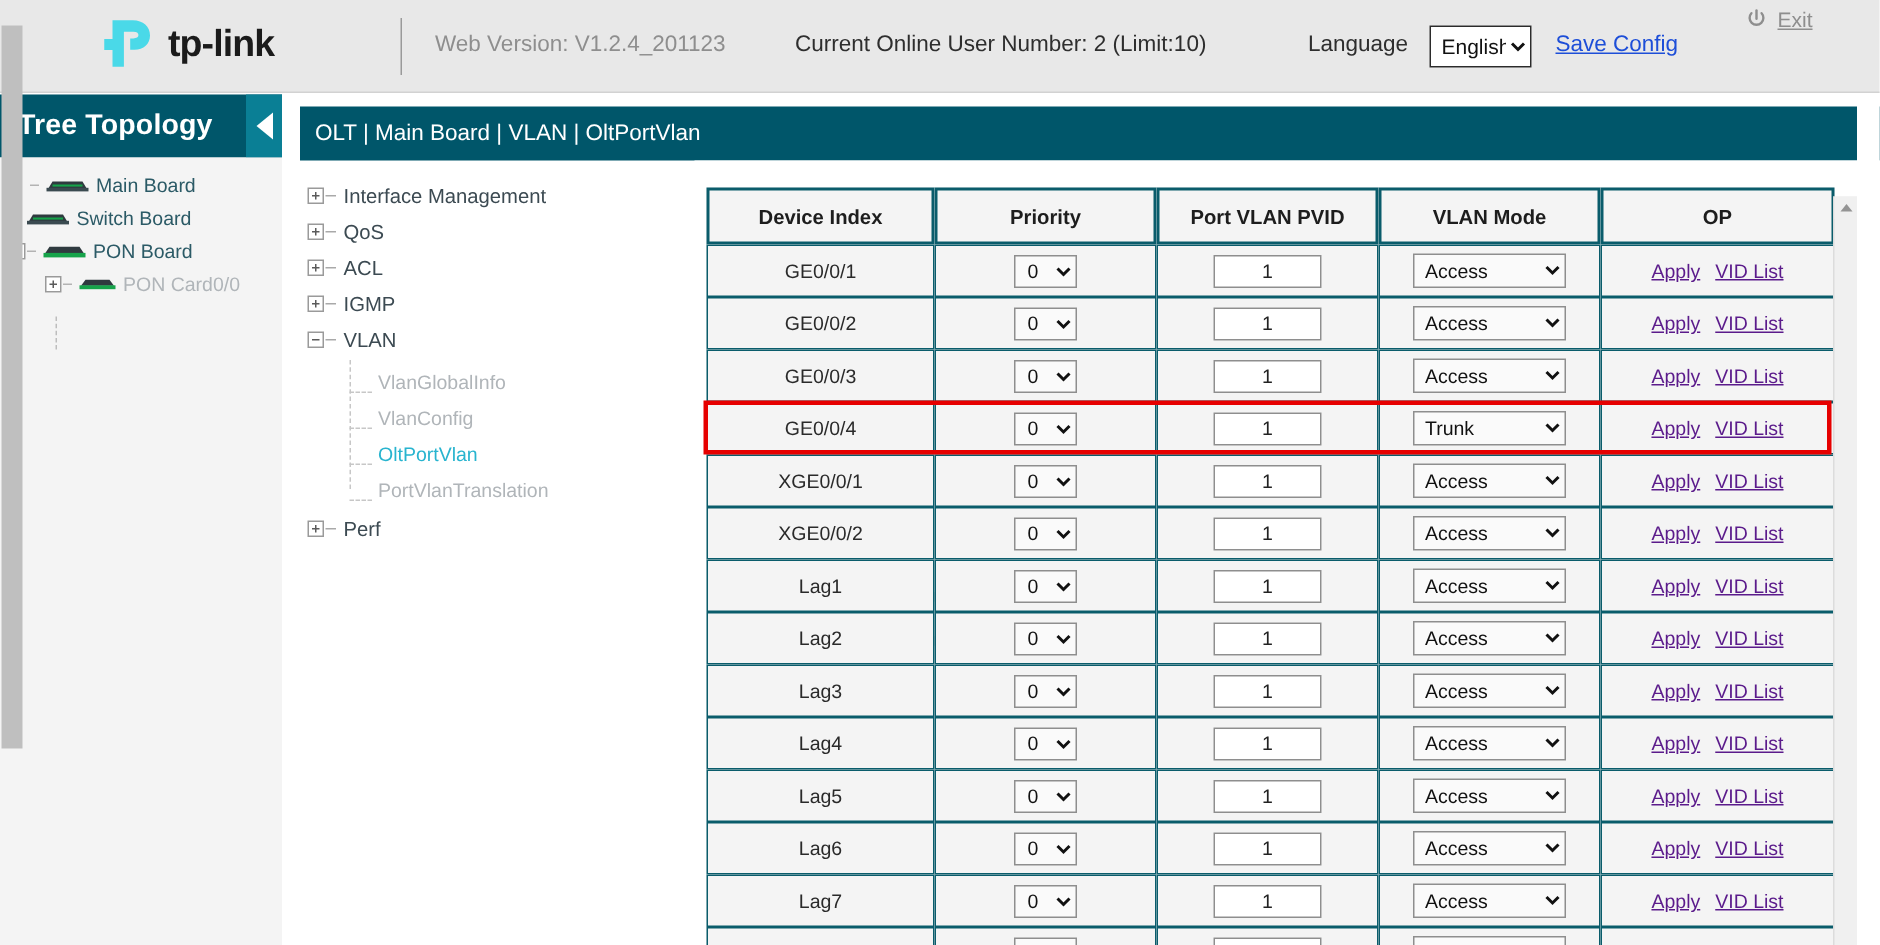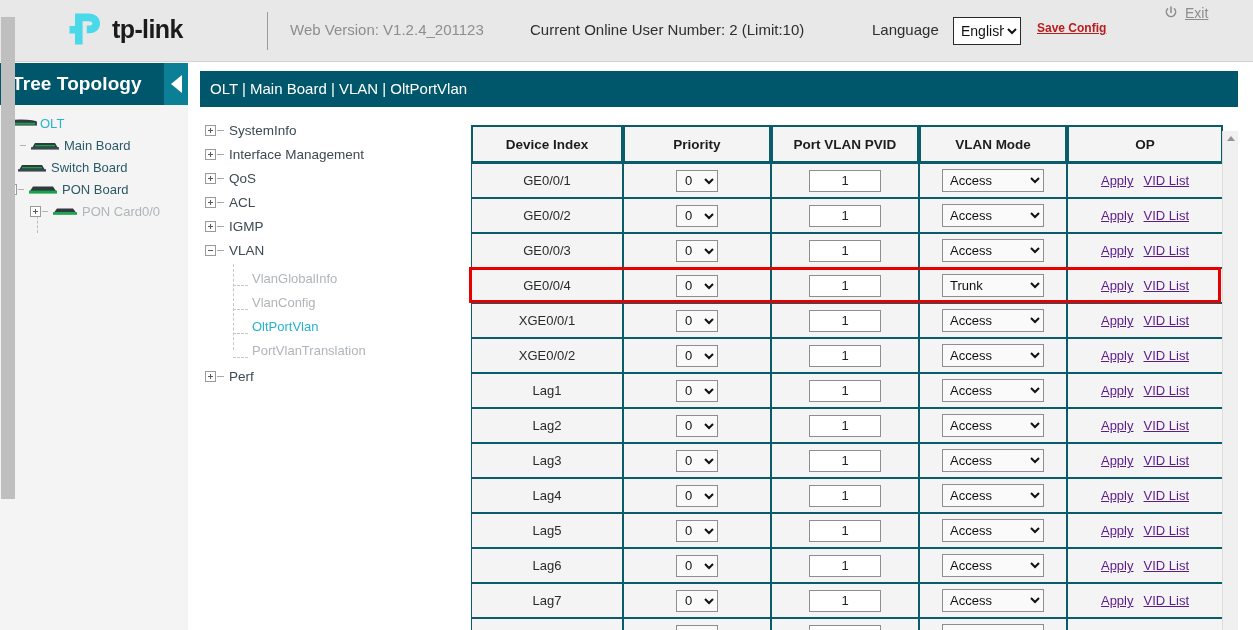--- a/index.html
+++ b/index.html
@@ -50,23 +50,23 @@
     width: 68px; height: 28px;
     font-size: 14px;
     font-family: "Liberation Sans", sans-serif;
     background: #ffffff;
     border: 1px solid #2b2b2b;
     padding-left: 3px;
     color: #111;
   }
   .saveconfig {
     position: absolute; left: 1037px; top: 21px;
-    font-size: 12px; color: #b91c1c;
+    font-size: 15px; color: #1d4ed8;
     text-decoration: underline;
-    cursor: pointer; white-space: nowrap; font-weight: bold;
+    cursor: pointer; white-space: nowrap;
   }
   .exit-wrap {
     position: absolute; left: 1163px; top: 5px;
     display: flex; gap: 6px;
   }
   .power-icon { width: 16px; height: 16px; display:block; }
   .exit-label {
     font-size: 14px; color: #8e8e8e; text-decoration: underline;
     cursor: pointer;
   }
@@ -355,28 +355,20 @@
     <div class="collapse-btn">
       <div class="collapse-tri"></div>
     </div>
   </div>
 
   <div class="tree-body">
 
     <div class="vline" style="left:12px; top:22px; height:82px;"></div>
     <div class="vline" style="left:37px; top:106px; height:22px;"></div>
 
-    <div class="tnode" style="padding-left:4px;">
-      <svg class="dev-icon" viewBox="0 0 34 11">
-        <ellipse cx="17" cy="4" rx="16" ry="2.6" fill="#2f3a3f"></ellipse>
-        <rect x="1" y="4" width="32" height="3.6" fill="#3a4a50"></rect>
-        <rect x="3" y="5" width="28" height="1.6" fill="#16a34a"></rect>
-      </svg>
-      <span class="tlabel" style="color:#28b4cf;">OLT</span>
-    </div>
 
     <div class="tnode" style="padding-left:20px;">
       <span class="dash-sm"></span>
       <svg class="dev-icon" viewBox="0 0 34 11">
         <path d="M4 8 L7 3 L27 3 L30 8 Z" fill="#2f3a3f"></path>
         <rect x="3" y="7.2" width="28" height="2.4" fill="#3a4a50"></rect>
         <rect x="7" y="5" width="20" height="1.4" fill="#16a34a"></rect>
       </svg>
       <span class="tlabel" style="color:#2b5a66;">Main Board</span>
     </div>
@@ -409,25 +401,20 @@
         <rect x="3" y="6.2" width="24" height="2.6" fill="#16a34a"></rect>
       </svg>
       <span class="tlabel" style="color:#b0b5b9;">PON Card0/0</span>
     </div>
   </div>
 </div>
 
 <div class="menupanel">
   <div class="menu-list">
 
-    <div class="menu-item">
-      <span class="exp-box plus"></span>
-      <span class="menu-dash"></span>
-      <span class="mlabel">SystemInfo</span>
-    </div>
 
     <div class="menu-item">
       <span class="exp-box plus"></span>
       <span class="menu-dash"></span>
       <span class="mlabel">Interface Management</span>
     </div>
 
     <div class="menu-item">
       <span class="exp-box plus"></span>
       <span class="menu-dash"></span>

